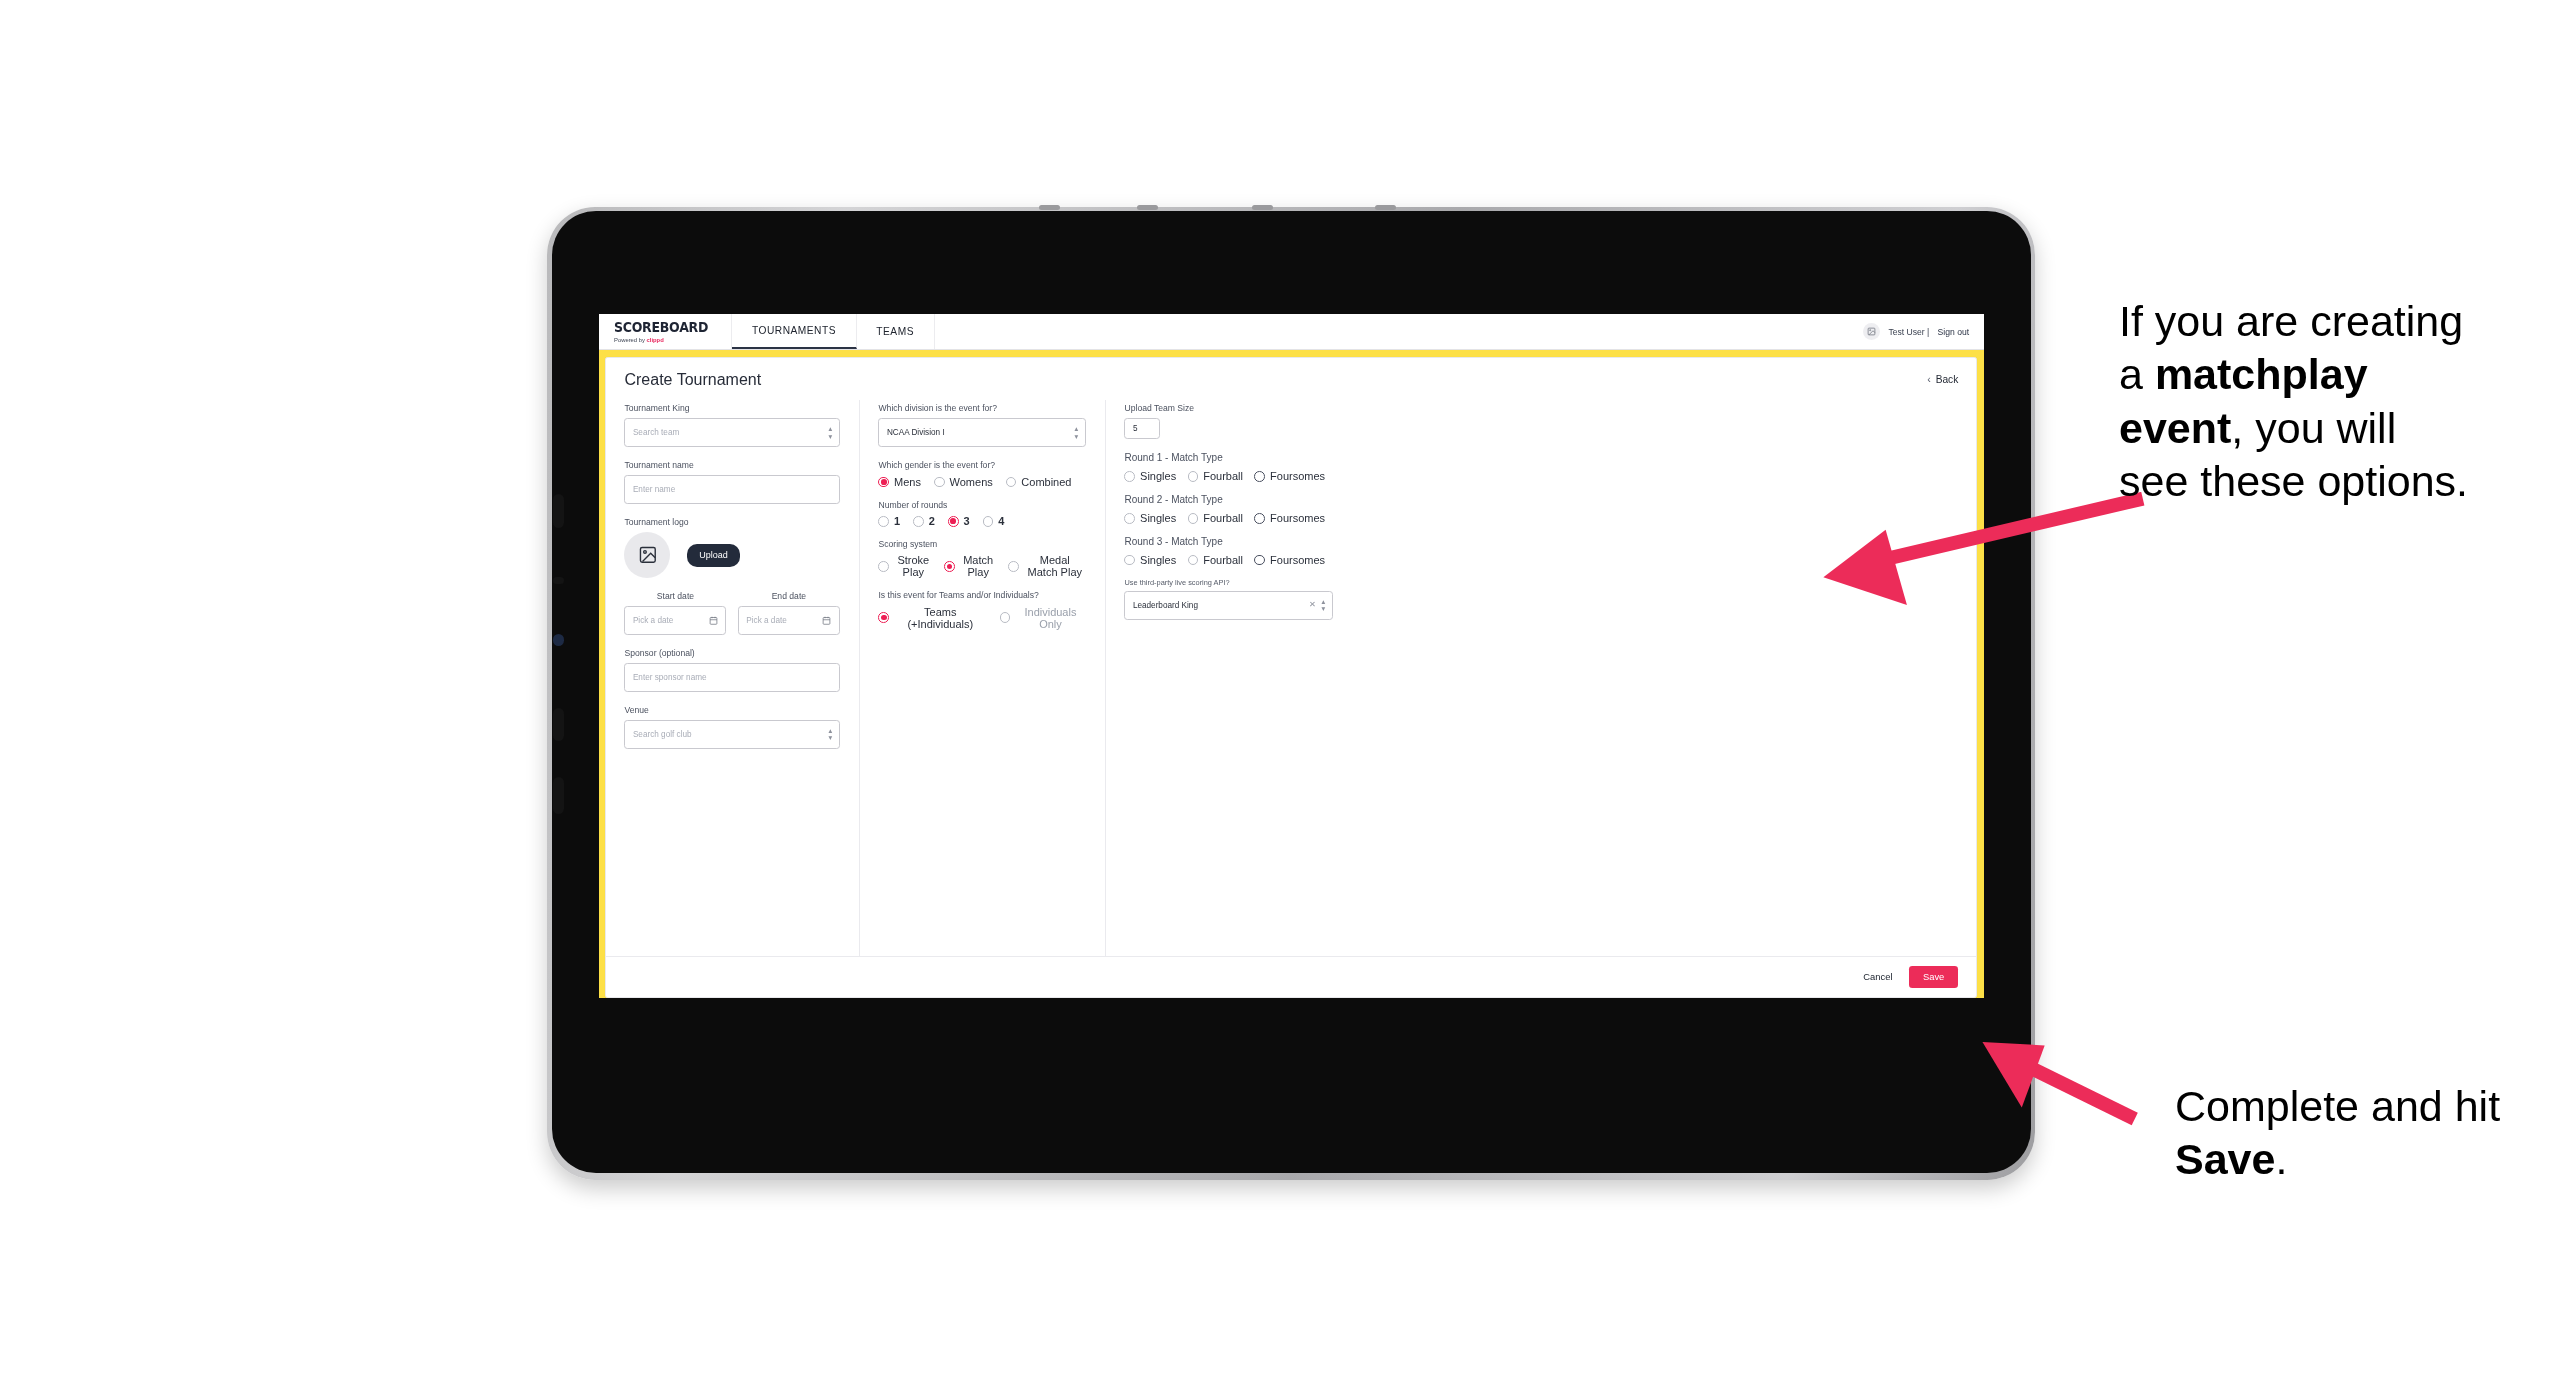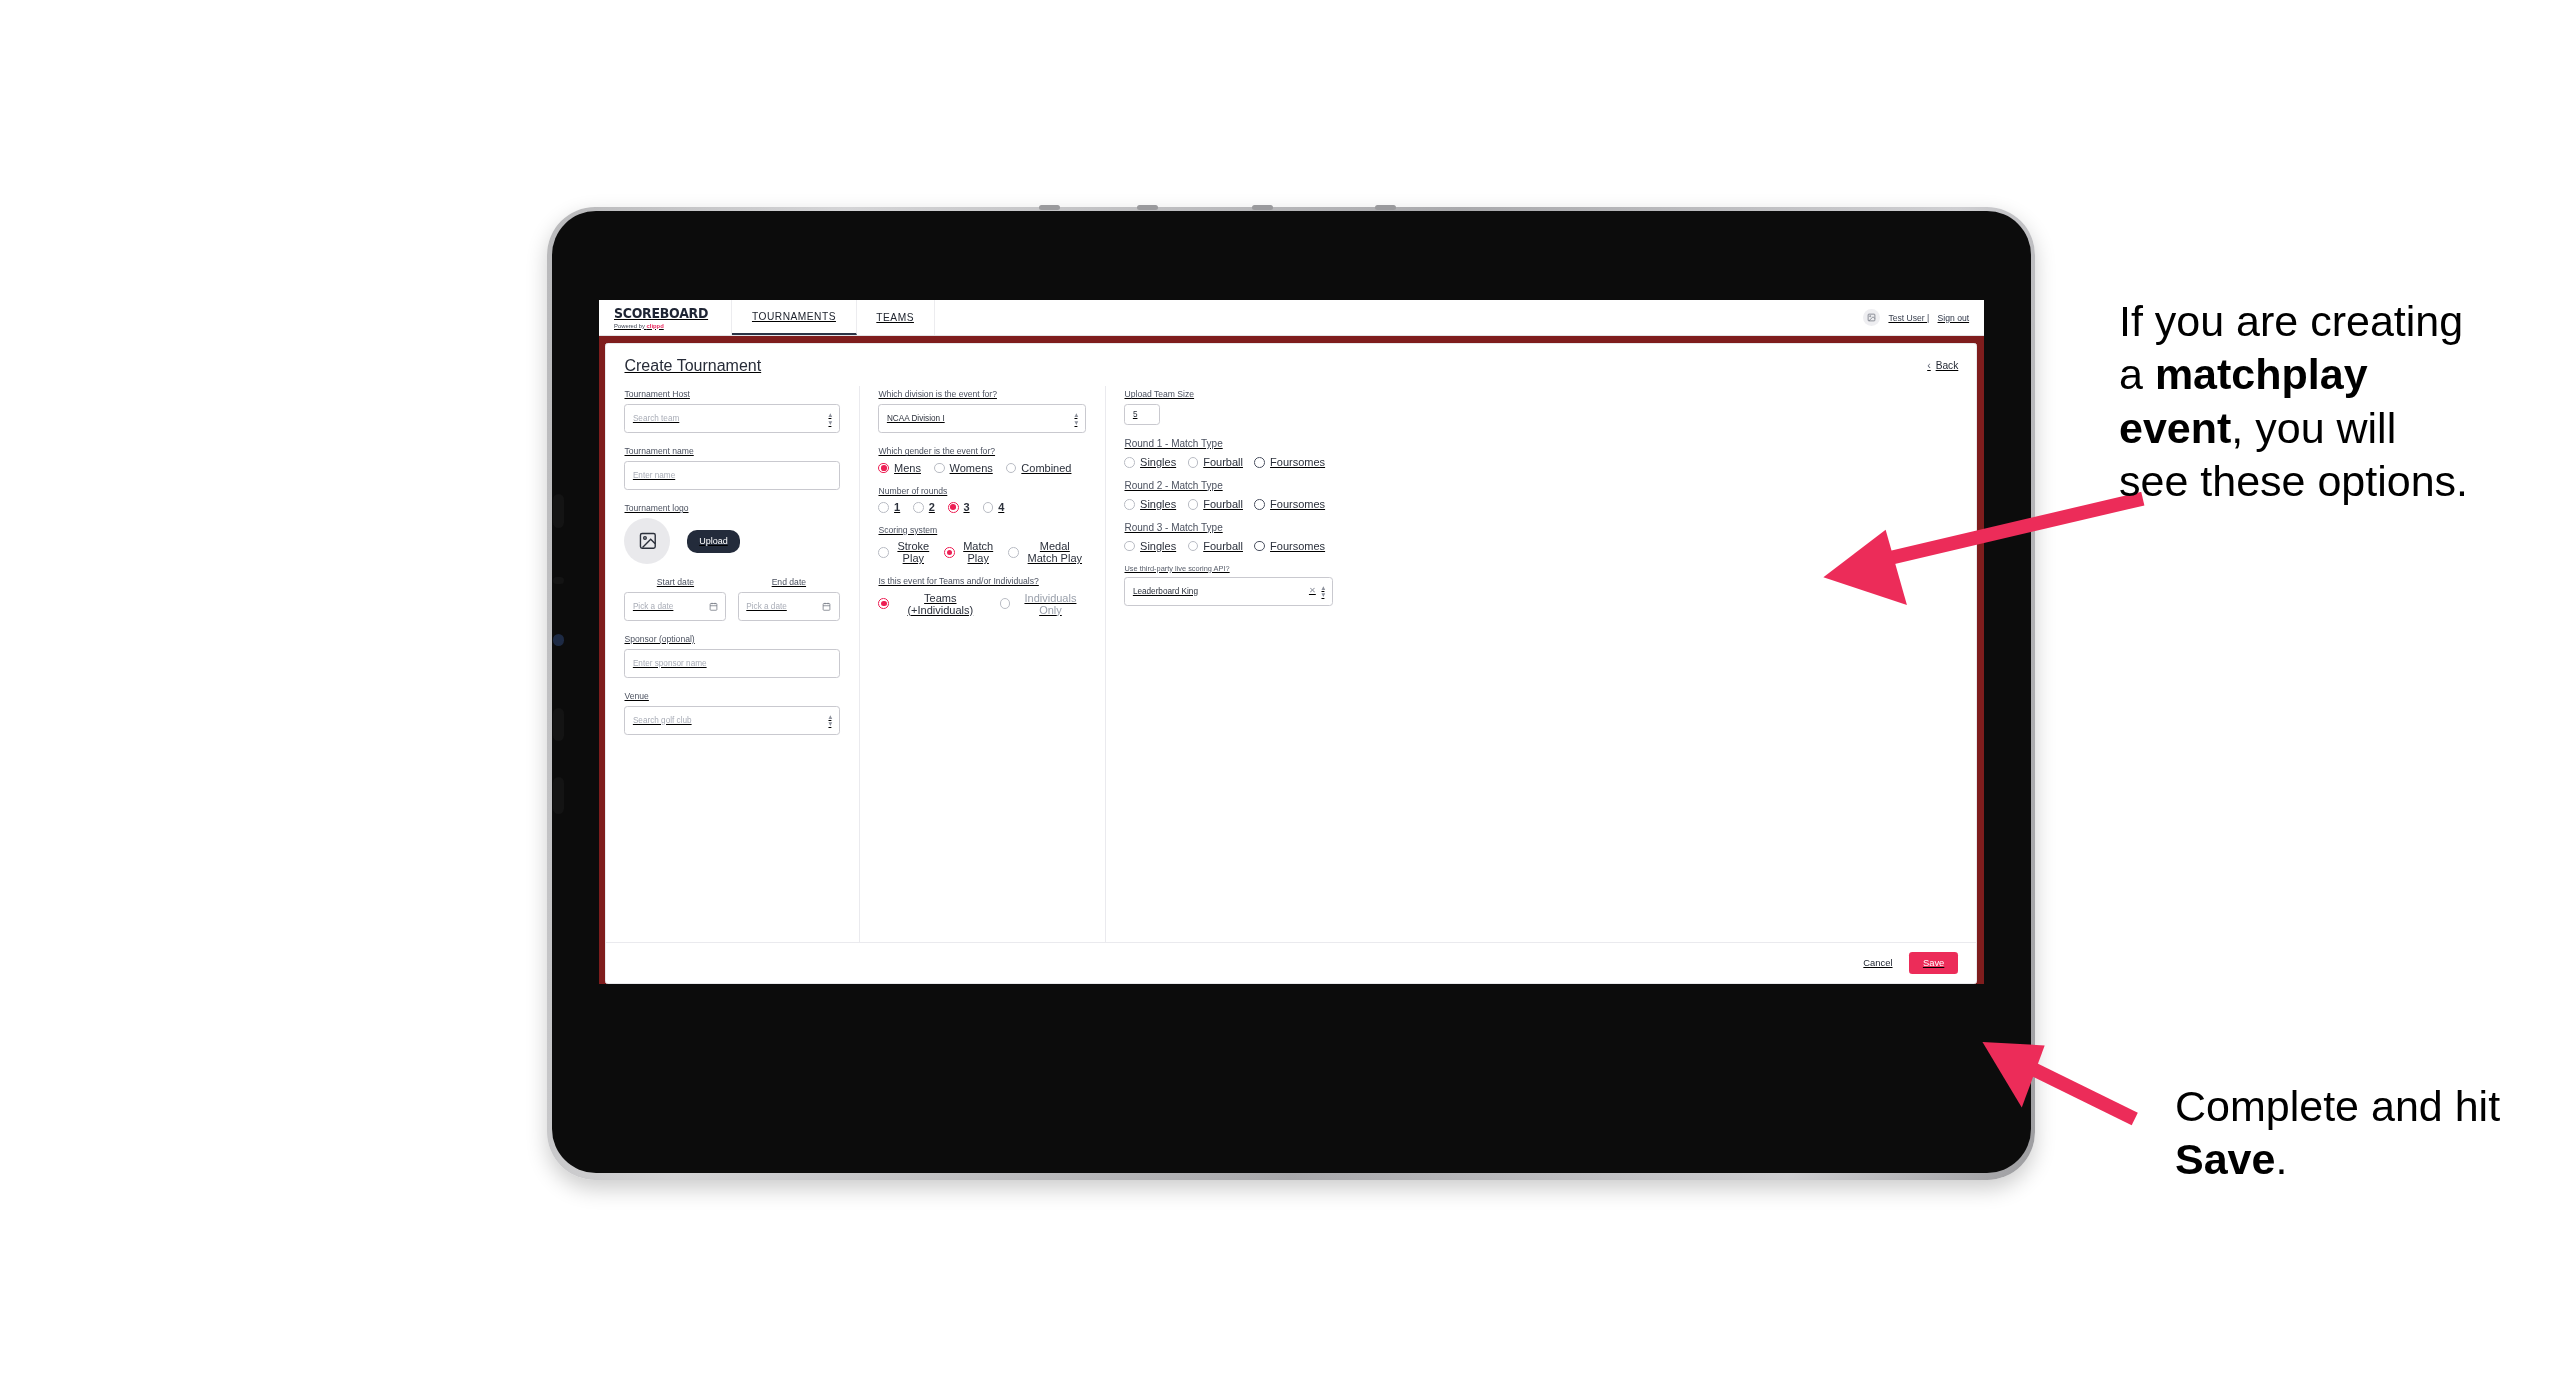--- a/index.html
+++ b/index.html
@@ -22,25 +22,24 @@
   }
   .tablet-body {
     position: absolute;
     left: 4.9px; top: 4.1px;
     width: 1479px; height: 962px;
     background: #0c0c0c;
     border-radius: 44px;
   }
   .tablet-screen {
     position: absolute;
-    left: 47px; top: 89px;
+    left: 47px; top: 103px;
     width: 1385px; height: 684px;
-    background: #7f1d1d;
+    background: #fde047;
     overflow: hidden;
-    text-decoration: underline;
   }
   
   .side-btn {
     position: absolute; left: 1.6px;
     width: 10.7px; border-radius: 5.7px;
     background: #141414;
   }
   .side-btn.b1 { top: 283px; height: 34px; }
   .side-btn.b2 { top: 366px; height: 6.6px; }
   .side-btn.b3 { top: 423px; height: 11.5px; background:#1d2a44; }
@@ -251,21 +250,21 @@
                 <span class="back-chev">‹</span>
                 <span>Back</span>
               </div>
             </div>
 
             <div class="columns">
 
               <div class="col col-a">
 
                 <div class="fld">
-                  <span class="fld-label">Tournament Host</span>
+                  <span class="fld-label">Tournament King</span>
                   <div class="inp">
                     <span>Search team</span>
                     <span class="trail">
                         <span class="caret-ud">▴<br>▾</span>
                       </span>
                   </div>
                 </div>
 
                 <div class="fld">
                   <span class="fld-label">Tournament name</span>

